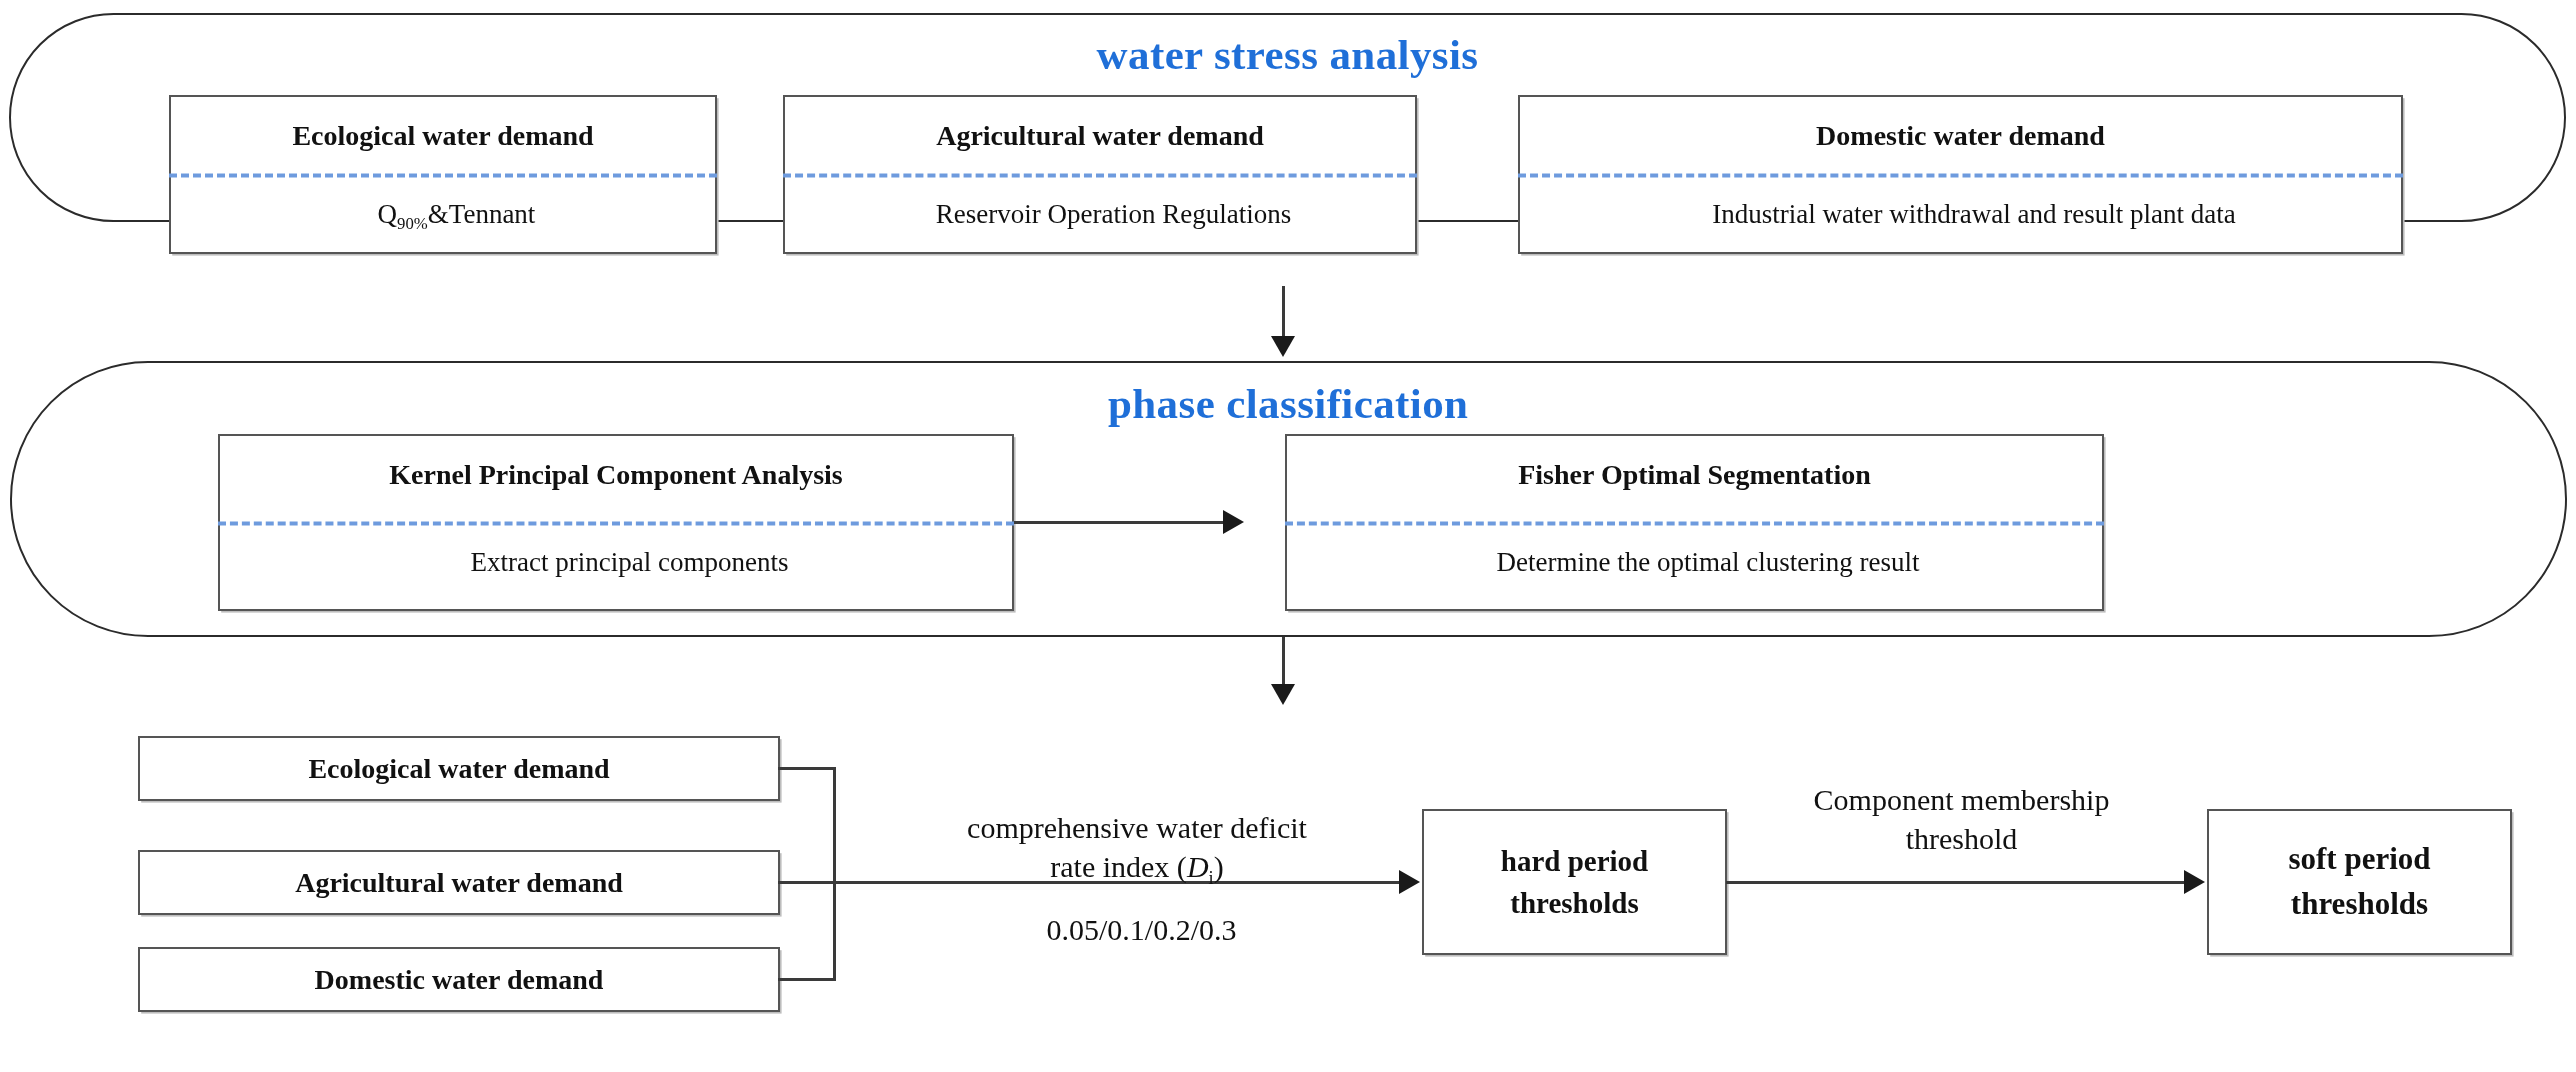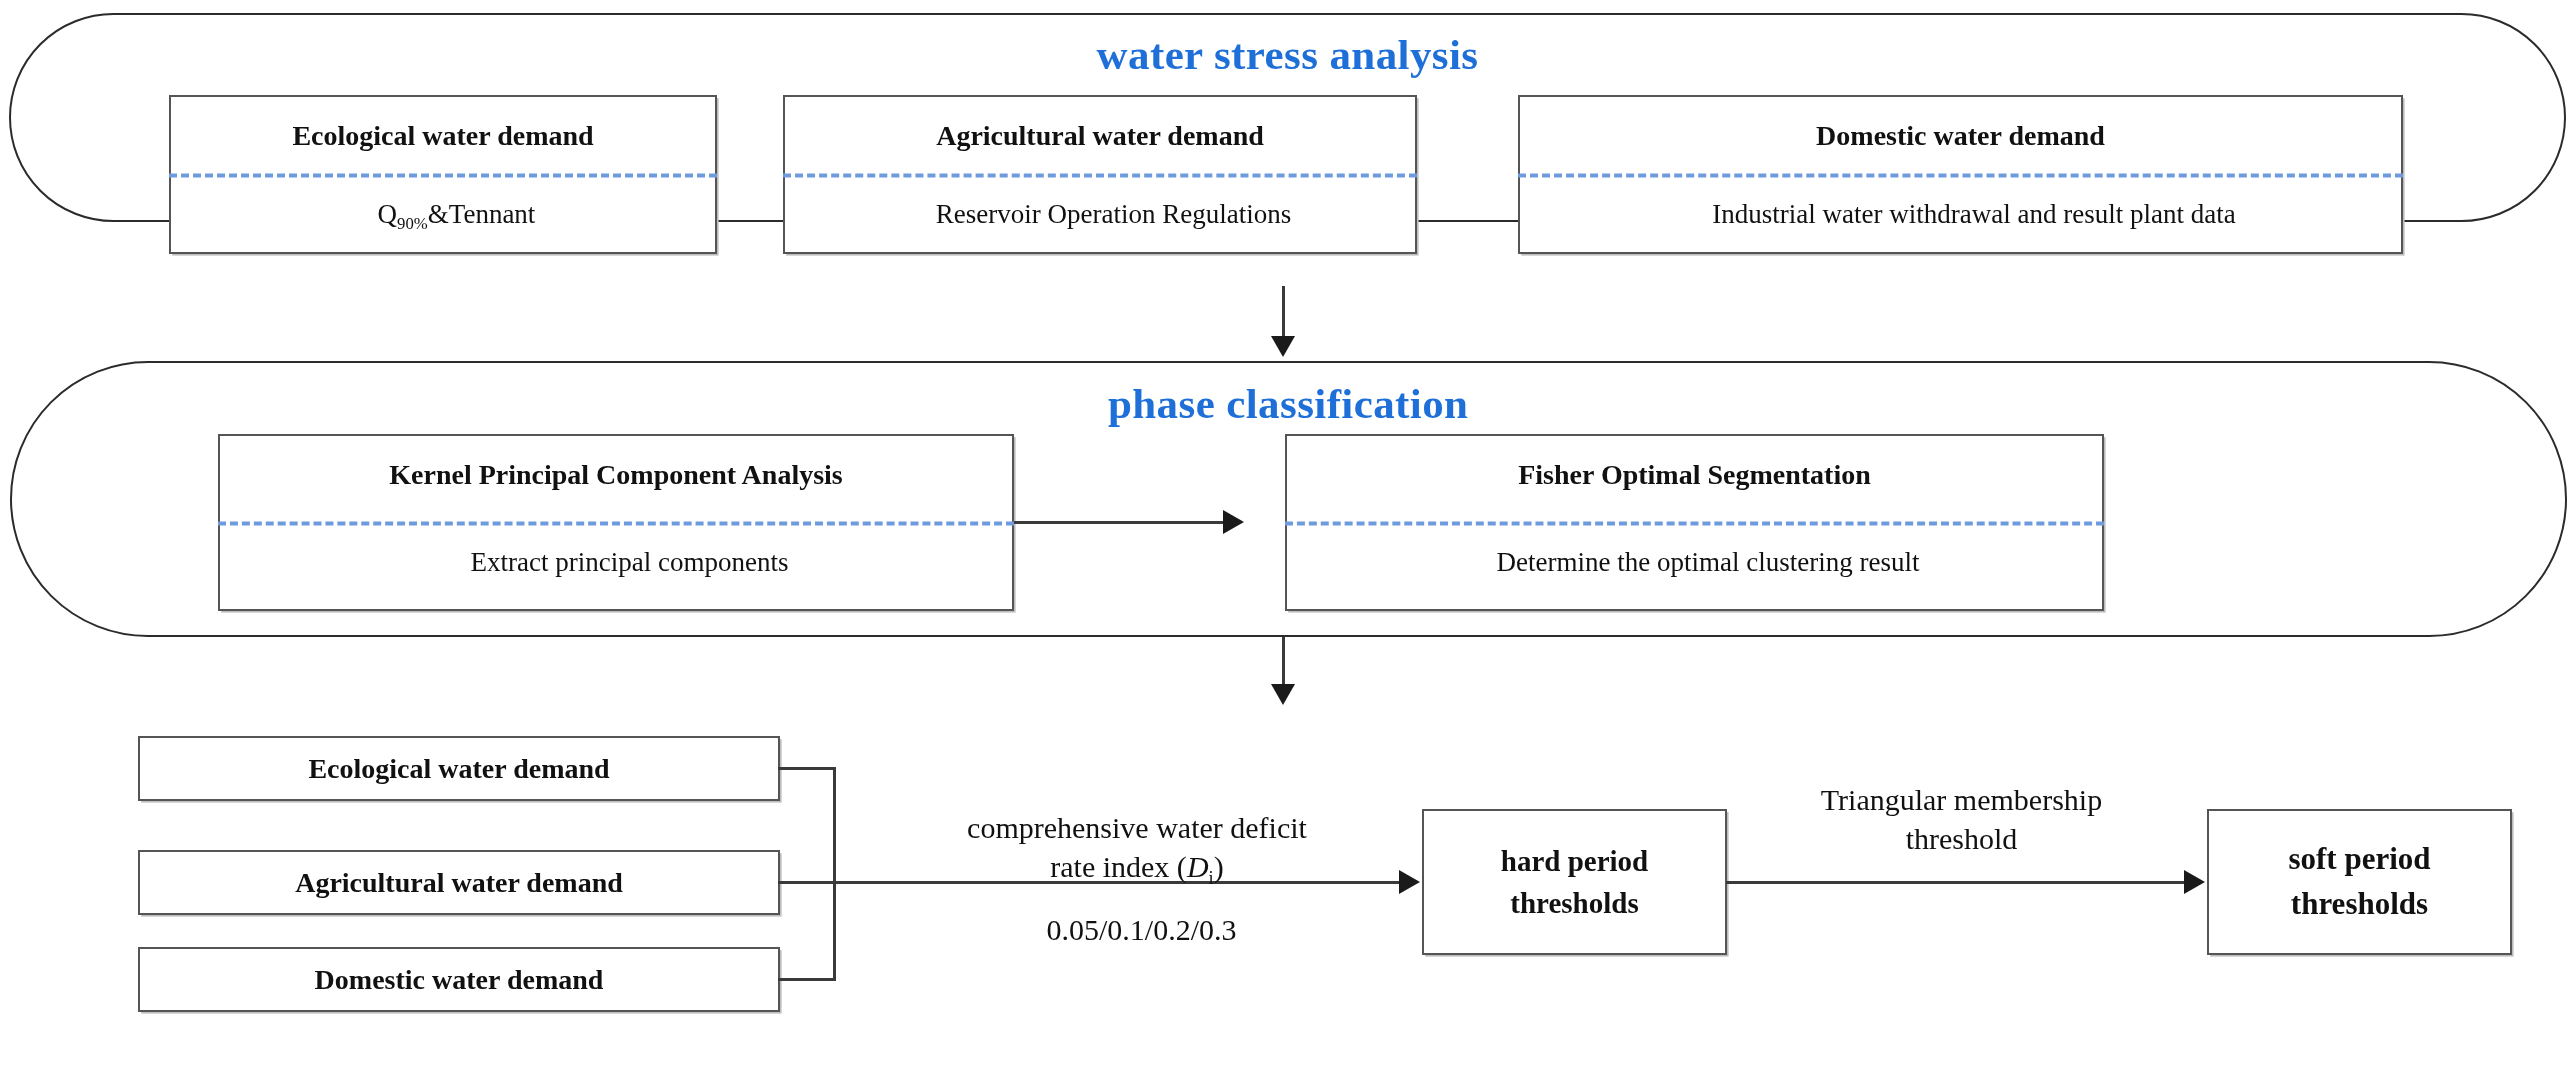--- a/index.html
+++ b/index.html
@@ -256,21 +256,21 @@
   <div class="flabel lbl-rate">0.05/0.1/0.2/0.3</div>
 
   <div class="sbox b-hard">
     <span>
       <span>hard period</span><br>
       <span>thresholds</span>
     </span>
   </div>
 
   <div class="flabel lbl-tri">
-    <span>Triangular membership</span><br>
+    <span>Component membership</span><br>
     <span>threshold</span>
   </div>
 
   <div class="hline c-hs-line"></div>
   <div class="arrow-right c-hs-arrow"></div>
 
   <div class="sbox b-soft">
     <span>
       <span>soft period</span><br>
       <span>thresholds</span>

